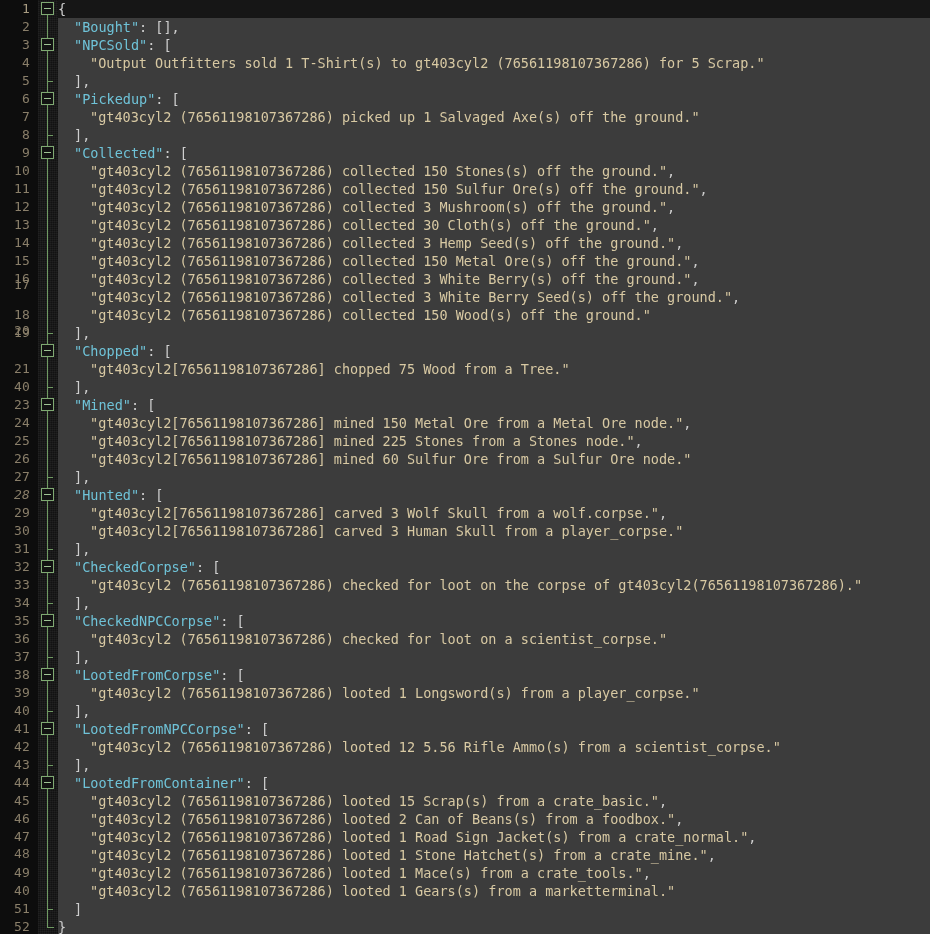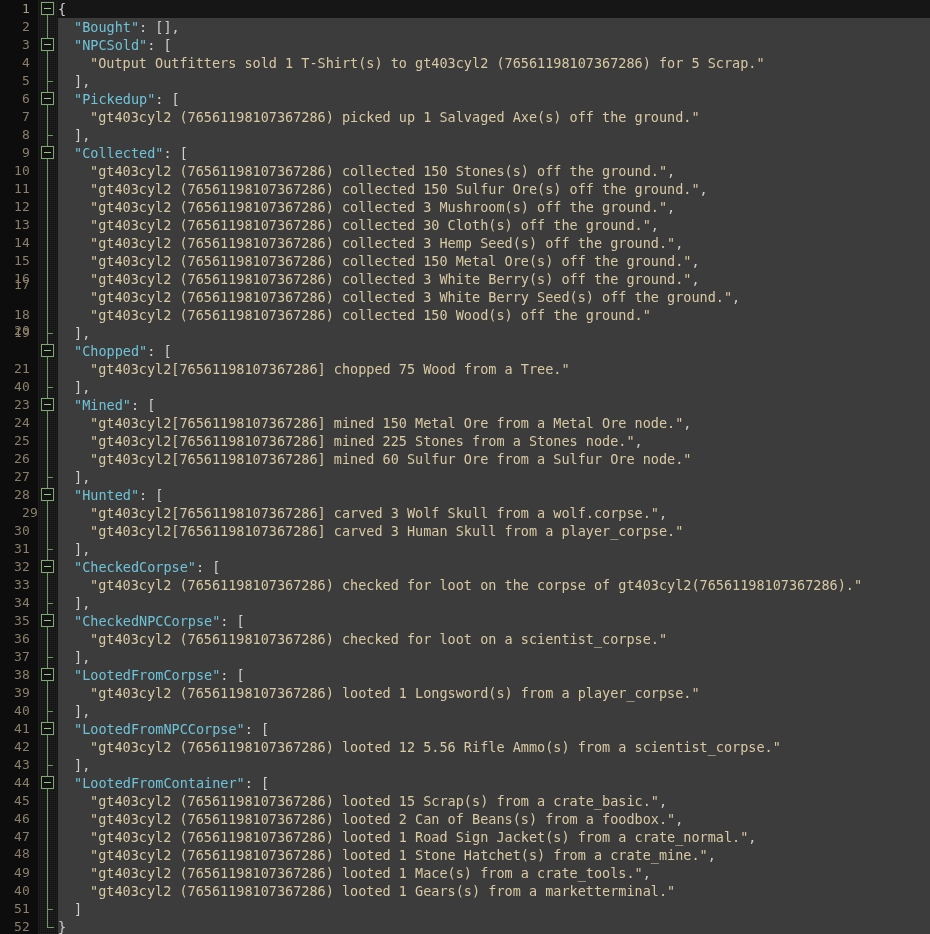--- a/index.html
+++ b/index.html
@@ -223,24 +223,24 @@
     <div class="fold-box" style="top: 398px;"></div>
     <div class="lineno" style="top: 414px;">24</div>
     <div class="code" style="top: 414px; left: 90px;"><span class="s">"gt403cyl2[76561198107367286] mined 150 Metal Ore from a Metal Ore node."</span><span class="p">,</span></div>
     <div class="lineno" style="top: 432px;">25</div>
     <div class="code" style="top: 432px; left: 90px;"><span class="s">"gt403cyl2[76561198107367286] mined 225 Stones from a Stones node."</span><span class="p">,</span></div>
     <div class="lineno" style="top: 450px;">26</div>
     <div class="code" style="top: 450px; left: 90px;"><span class="s">"gt403cyl2[76561198107367286] mined 60 Sulfur Ore from a Sulfur Ore node."</span></div>
     <div class="lineno" style="top: 468px;">27</div>
     <div class="code" style="top: 468px; left: 74px;"><span class="p">],</span></div>
     <div class="fold-tick" style="top: 477px;"></div>
-    <div class="lineno" style="top: 486px;">28</div>
+    <div class="lineno" style="top: 486px; font-style: italic;">28</div>
     <div class="code" style="top: 486px; left: 74px;"><span class="k">"Hunted"</span><span class="p">: [</span></div>
     <div class="fold-box" style="top: 488px;"></div>
-    <div class="lineno" style="top: 504px; margin-left: 8px;">29</div>
+    <div class="lineno" style="top: 504px;">29</div>
     <div class="code" style="top: 504px; left: 90px;"><span class="s">"gt403cyl2[76561198107367286] carved 3 Wolf Skull from a wolf.corpse."</span><span class="p">,</span></div>
     <div class="lineno" style="top: 522px;">30</div>
     <div class="code" style="top: 522px; left: 90px;"><span class="s">"gt403cyl2[76561198107367286] carved 3 Human Skull from a player_corpse."</span></div>
     <div class="lineno" style="top: 540px;">31</div>
     <div class="code" style="top: 540px; left: 74px;"><span class="p">],</span></div>
     <div class="fold-tick" style="top: 549px;"></div>
     <div class="lineno" style="top: 558px;">32</div>
     <div class="code" style="top: 558px; left: 74px;"><span class="k">"CheckedCorpse"</span><span class="p">: [</span></div>
     <div class="fold-box" style="top: 560px;"></div>
     <div class="lineno" style="top: 576px;">33</div>

